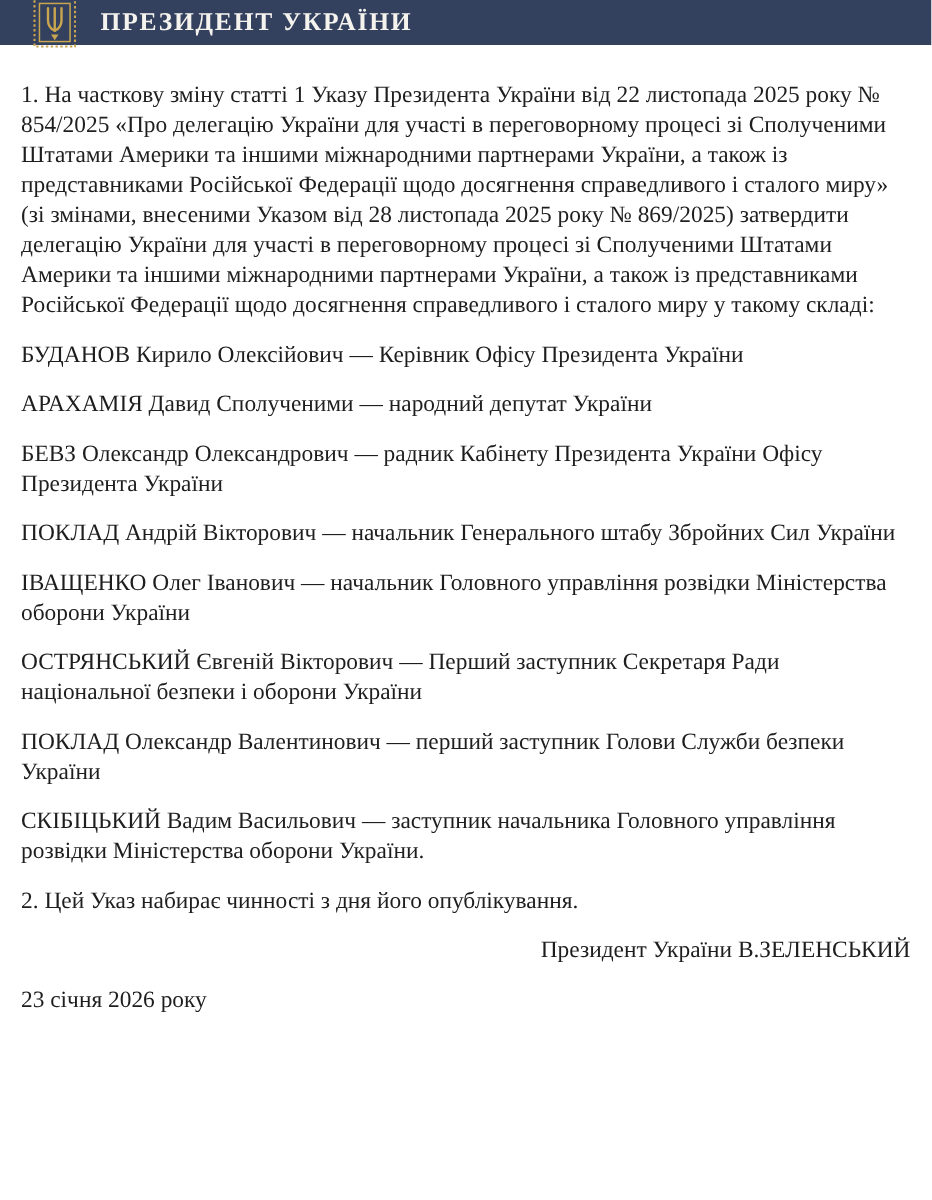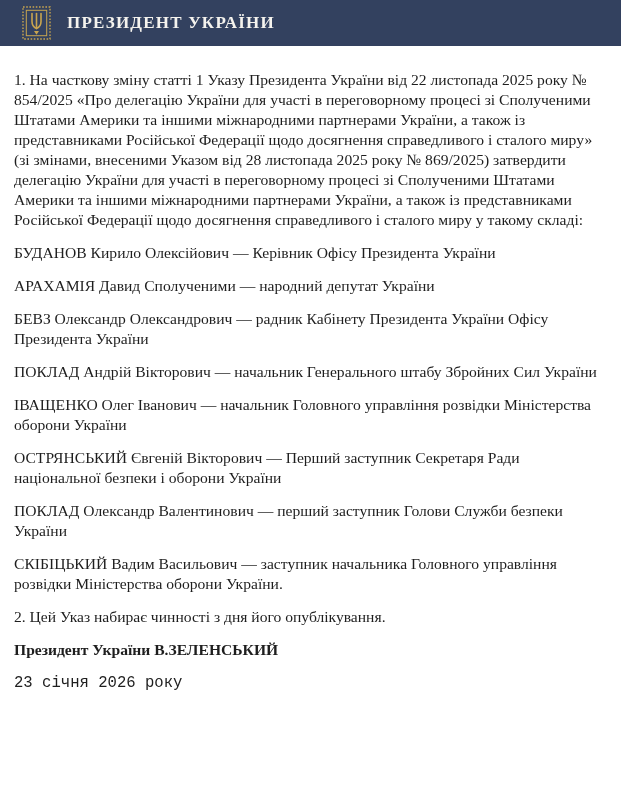--- a/index.html
+++ b/index.html
@@ -7,21 +7,21 @@
     padding: 0;
     background: #ffffff;
   }
   body {
     width: 621px;
     height: 800px;
     overflow: hidden;
     font-family: "Liberation Serif", "DejaVu Serif", serif;
   }
   .header-bar {
-    height: 46px;
+    height: 30px;
     background: #33415f;
     display: flex;
     align-items: center;
     padding-left: 22px;
     box-sizing: border-box;
   }
   .emblem {
     width: 29px;
     height: 34px;
     margin-right: 16px;
@@ -39,25 +39,25 @@
   .content {
     padding: 24px 14px 8px 14px;
     color: #1e1e1e;
     font-size: 15.6px;
     line-height: 20px;
   }
   .content p {
     margin: 0 0 13px 0;
   }
   .signature {
-    font-weight: 700;
+    font-weight: 400;
+    text-align: right;
   }
   .decree-date {
     margin-bottom: 0 !important;
-    font-family: Liberation Mono, monospace;
   }
 </style>
 </head>
 <body>
 
 <header class="header-bar">
   <span class="emblem">
     <svg viewBox="0 0 29 34" width="29" height="34" aria-hidden="true">
       <rect x="1" y="1" width="27" height="32" fill="none" stroke="#c9a54f" stroke-width="1.4" stroke-dasharray="1.6 1.6"></rect>
       <rect x="4.3" y="4.3" width="20.4" height="25.4" fill="none" stroke="#c9a54f" stroke-width="1"></rect>

